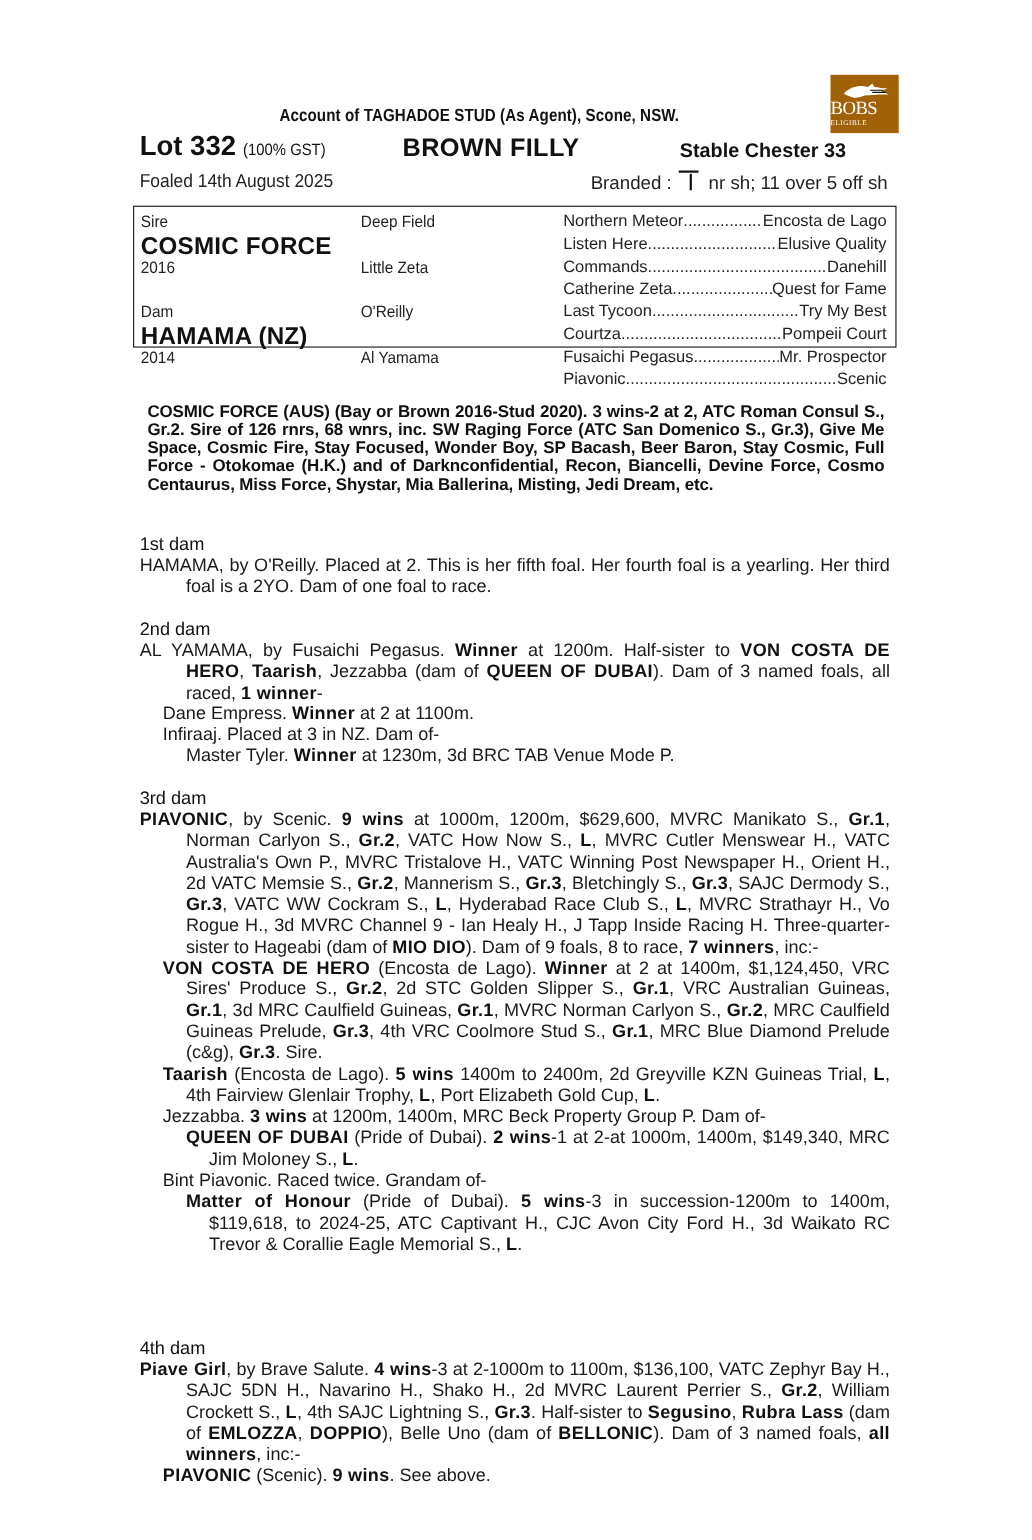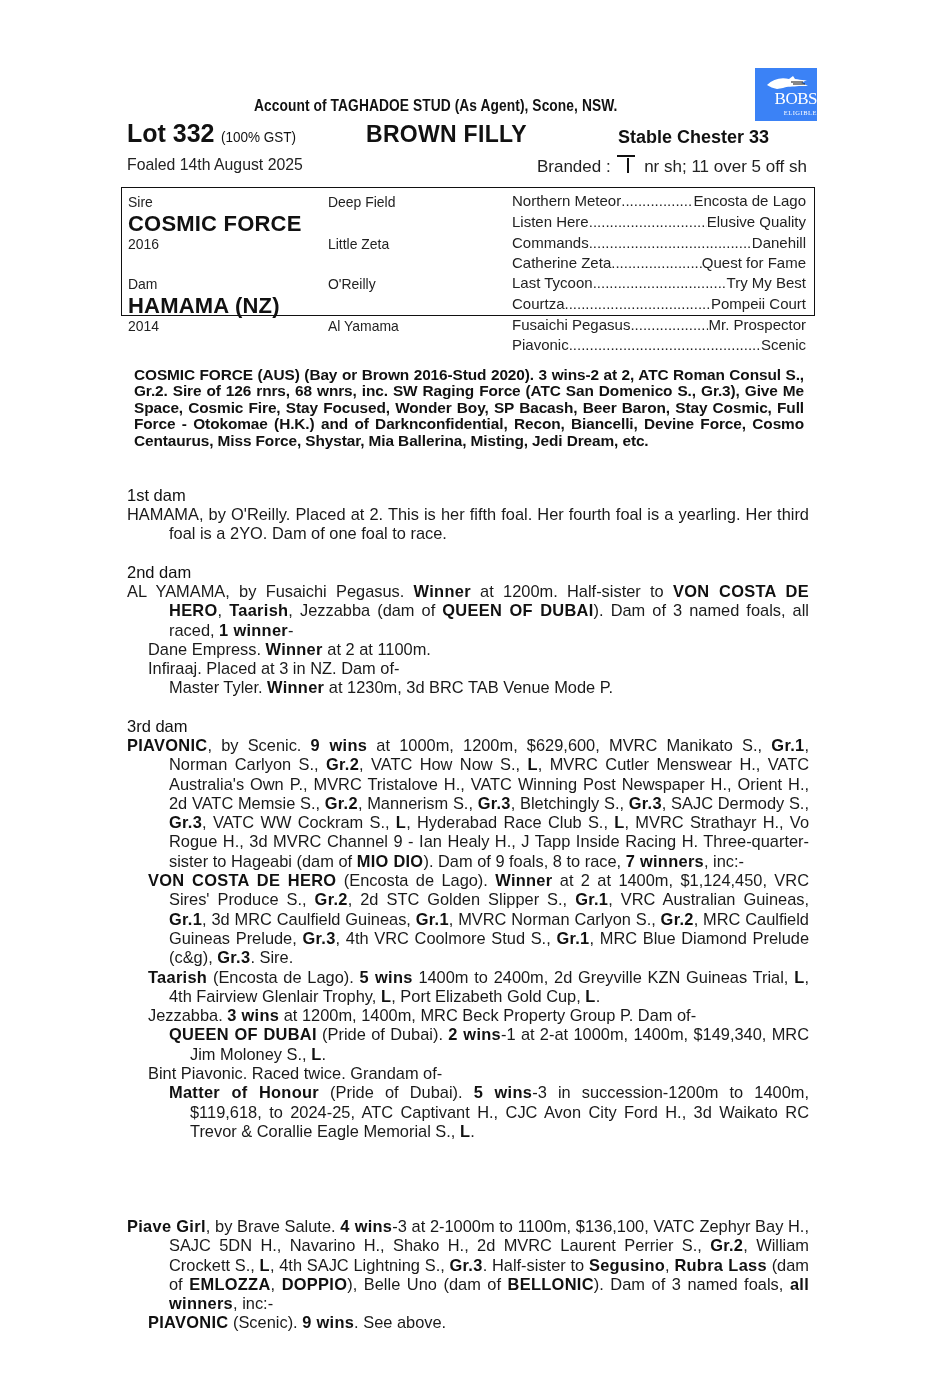--- a/index.html
+++ b/index.html
@@ -1,21 +1,21 @@
 <!DOCTYPE html>
 <html><head>
 <meta charset="utf-8">
 <style>
   html, body { margin: 0; padding: 0; background: #ffffff; }
   body { width: 938px; height: 1400px; position: relative; overflow: hidden;
          font-family: "Liberation Sans", "DejaVu Sans", sans-serif; color: #111; }
   .page { position: absolute; left: 0; top: 0; width: 938px; height: 1400px; }
 
   .logo { position: absolute; left: 755px; top: 68px; width: 62px; height: 53px;
-          background: #3b82f6; color: #fff; text-align: right; }
+          background: #a16207; color: #fff; text-align: left; }
   .logo .horse { position: absolute; left: 8px; top: 5px; width: 46px; height: 18px; }
   .logo .bobs { position: absolute; left: 0; right: 0; top: 22px; font-family: "Liberation Serif", serif;
                 font-size: 17px; letter-spacing: -0.5px; line-height: 18px; }
   .logo .elig { position: absolute; left: 0; right: 0; top: 41px; font-family: "Liberation Serif", serif;
                 font-size: 6.5px; letter-spacing: 0.5px; line-height: 8px; }
 
   .account { position: absolute; left: 254px; top: 97px; font-size: 16px; font-weight: bold;
              transform: scaleX(0.86); transform-origin: left top; white-space: nowrap; letter-spacing: 0.1px; }
   .lot { position: absolute; left: 127px; top: 119px; font-size: 25px; font-weight: bold; white-space: nowrap; }
   .lot .gst { font-size: 15px; font-weight: normal; transform: scaleX(0.9); display: inline-block; transform-origin: left; }
@@ -161,19 +161,20 @@
         <p class="para p1"><b>VON COSTA DE HERO</b><span> (Encosta de Lago). </span><b>Winner</b><span> at 2 at 1400m, $1,124,450, VRC Sires' Produce S., </span><b>Gr.2</b><span>, 2d STC Golden Slipper S., </span><b>Gr.1</b><span>, VRC Australian Guineas, </span><b>Gr.1</b><span>, 3d MRC Caulfield Guineas, </span><b>Gr.1</b><span>, MVRC Norman Carlyon S., </span><b>Gr.2</b><span>, MRC Caulfield Guineas Prelude, </span><b>Gr.3</b><span>, 4th VRC Coolmore Stud S., </span><b>Gr.1</b><span>, MRC Blue Diamond Prelude (c&amp;g), </span><b>Gr.3</b><span>. Sire.</span></p>
         <p class="para p1"><b>Taarish</b><span> (Encosta de Lago). </span><b>5 wins</b><span> 1400m to 2400m, 2d Greyville KZN Guineas Trial, </span><b>L</b><span>, 4th Fairview Glenlair Trophy, </span><b>L</b><span>, Port Elizabeth Gold Cup, </span><b>L</b><span>.</span></p>
         <p class="para p1"><span>Jezzabba. </span><b>3 wins</b><span> at 1200m, 1400m, MRC Beck Property Group P. Dam of-</span></p>
         <p class="para p2"><b>QUEEN OF DUBAI</b><span> (Pride of Dubai). </span><b>2 wins</b><span>-1 at 2-at 1000m, 1400m, $149,340, MRC Jim Moloney S., </span><b>L</b><span>.</span></p>
         <p class="para p1"><span>Bint Piavonic. Raced twice. Grandam of-</span></p>
         <p class="para p2"><b>Matter of Honour</b><span> (Pride of Dubai). </span><b>5 wins</b><span>-3 in succession-1200m to 1400m, $119,618, to 2024-25, ATC Captivant H., CJC Avon City Ford H., 3d Waikato RC Trevor &amp; Corallie Eagle Memorial S., </span><b>L</b><span>.</span></p>
       </div>
   </div>
 
   <div class="section" style="top:1217px;">
+    <h3>4th dam</h3>
     <div class="entries">
         <p class="para p0"><b>Piave Girl</b><span>, by Brave Salute. </span><b>4 wins</b><span>-3 at 2-1000m to 1100m, $136,100, VATC Zephyr Bay H., SAJC 5DN H., Navarino H., Shako H., 2d MVRC Laurent Perrier S., </span><b>Gr.2</b><span>, William Crockett S., </span><b>L</b><span>, 4th SAJC Lightning S., </span><b>Gr.3</b><span>. Half-sister to </span><b>Segusino</b><span>, </span><b>Rubra Lass</b><span> (dam of </span><b>EMLOZZA</b><span>, </span><b>DOPPIO</b><span>), Belle Uno (dam of </span><b>BELLONIC</b><span>). Dam of 3 named foals, </span><b>all winners</b><span>, inc:-</span></p>
         <p class="para p1"><b>PIAVONIC</b><span> (Scenic). </span><b>9 wins</b><span>. See above.</span></p>
       </div>
   </div>
 
 </div>
 
 </body></html>

